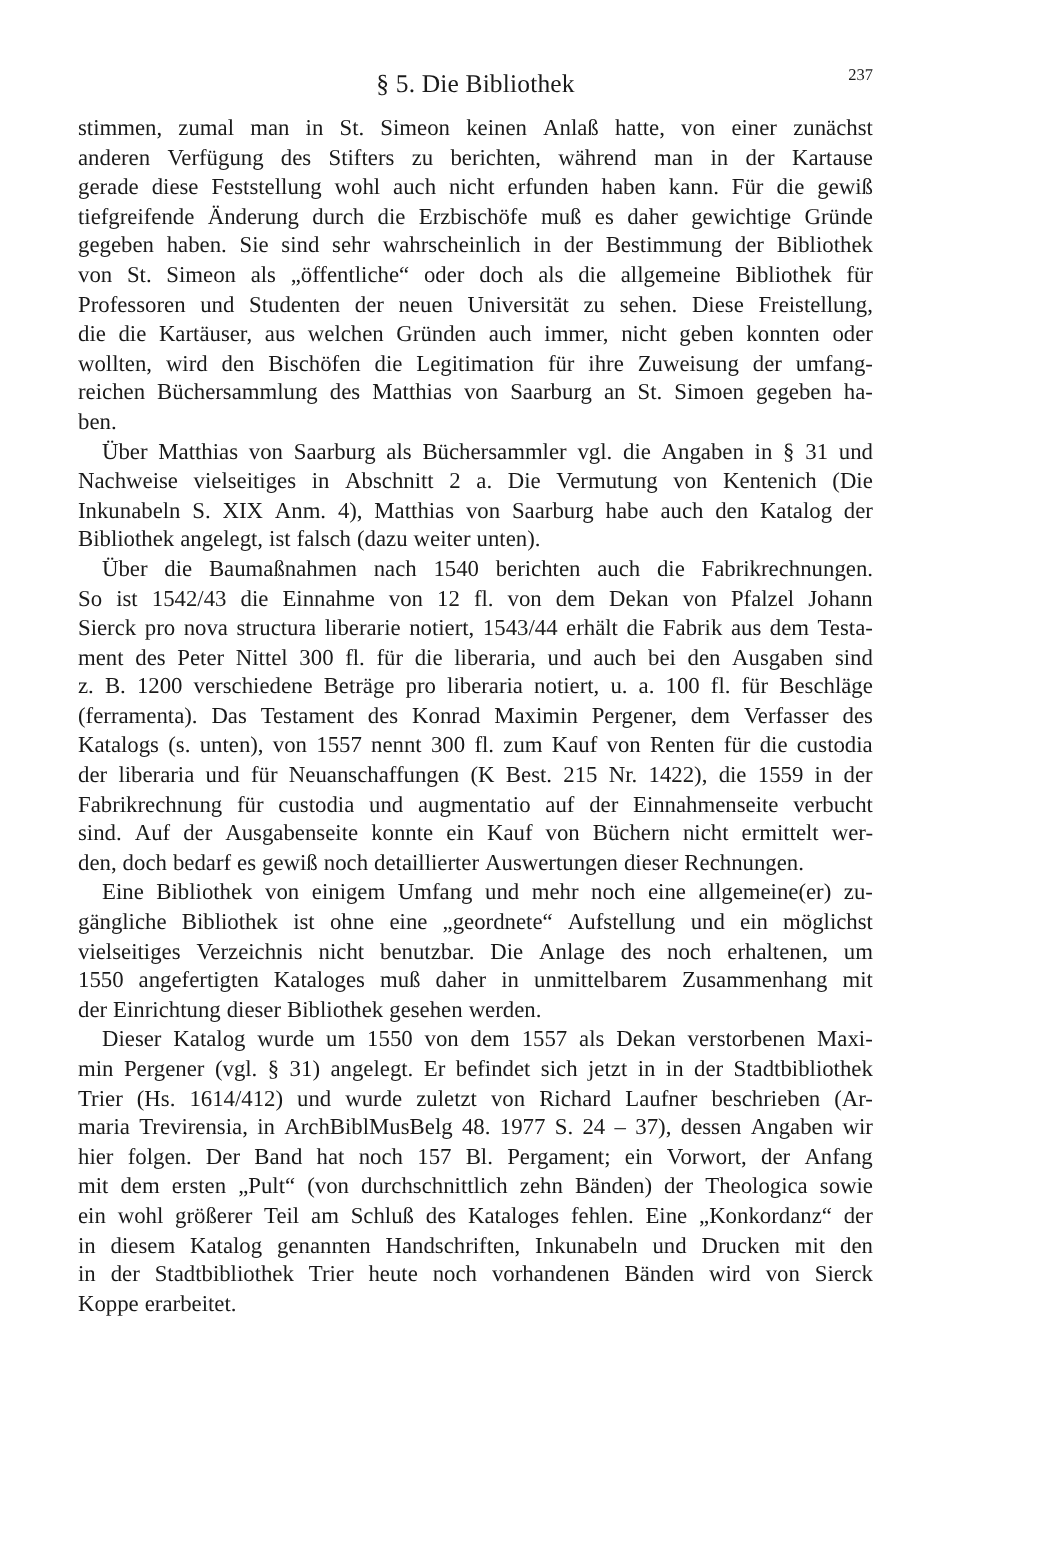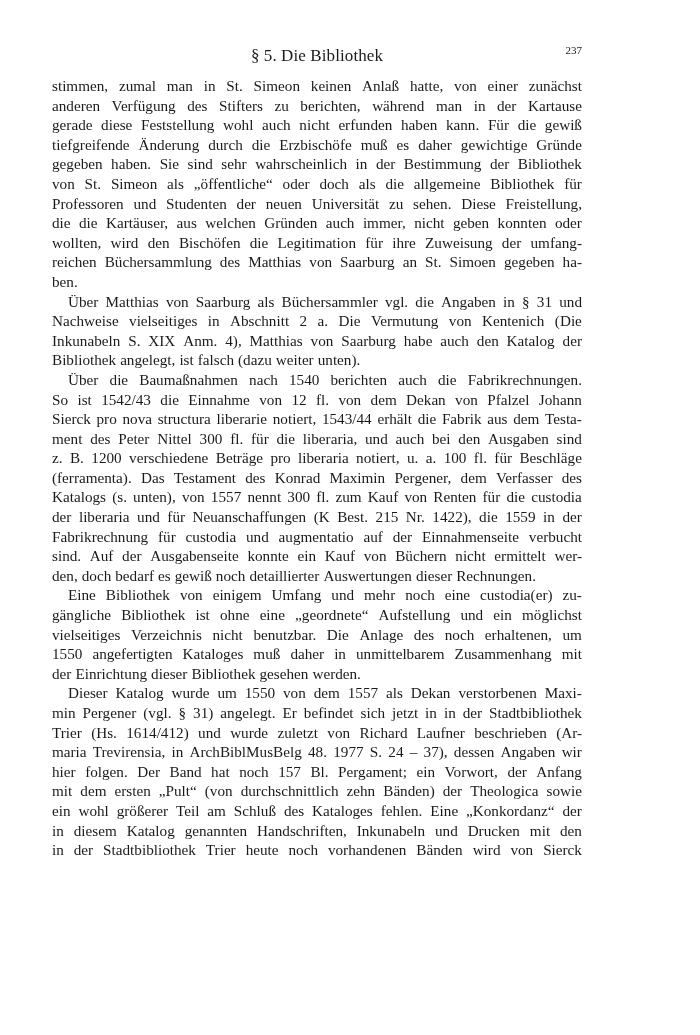--- a/index.html
+++ b/index.html
@@ -380,21 +380,21 @@
       <div class="line jline" style="padding-left: 16px;">
         <span class="seg"><span>Eine</span></span>
         <span class="seg"><span>Bibliothek</span></span>
         <span class="seg"><span>von</span></span>
         <span class="seg"><span>einigem</span></span>
         <span class="seg"><span>Umfang</span></span>
         <span class="seg"><span>und</span></span>
         <span class="seg"><span>mehr</span></span>
         <span class="seg"><span>noch</span></span>
         <span class="seg"><span>eine</span></span>
-        <span class="seg"><span>custodia(er)</span></span>
+        <span class="seg"><span>allgemeine(er)</span></span>
         <span class="seg"><span>zu-</span></span>
       </div>
       <div class="line jline">
         <span class="seg"><span>gängliche</span></span>
         <span class="seg"><span>Bibliothek</span></span>
         <span class="seg"><span>ist</span></span>
         <span class="seg"><span>ohne</span></span>
         <span class="seg"><span>eine</span></span>
         <span class="seg"><span>„geordnete“</span></span>
         <span class="seg"><span>Aufstellung</span></span>
@@ -553,14 +553,18 @@
         <span class="seg"><span>Stadtbibliothek</span></span>
         <span class="seg"><span>Trier</span></span>
         <span class="seg"><span>heute</span></span>
         <span class="seg"><span>noch</span></span>
         <span class="seg"><span>vorhandenen</span></span>
         <span class="seg"><span>Bänden</span></span>
         <span class="seg"><span>wird</span></span>
         <span class="seg"><span>von</span></span>
         <span class="seg"><span>Sierck</span></span>
       </div>
+      <div class="line jline last">
+        <span class="seg"><span>Koppe</span></span>
+        <span class="seg"><span>erarbeitet.</span></span>
+      </div>
     </div>
   </div>
 
 </body></html>

